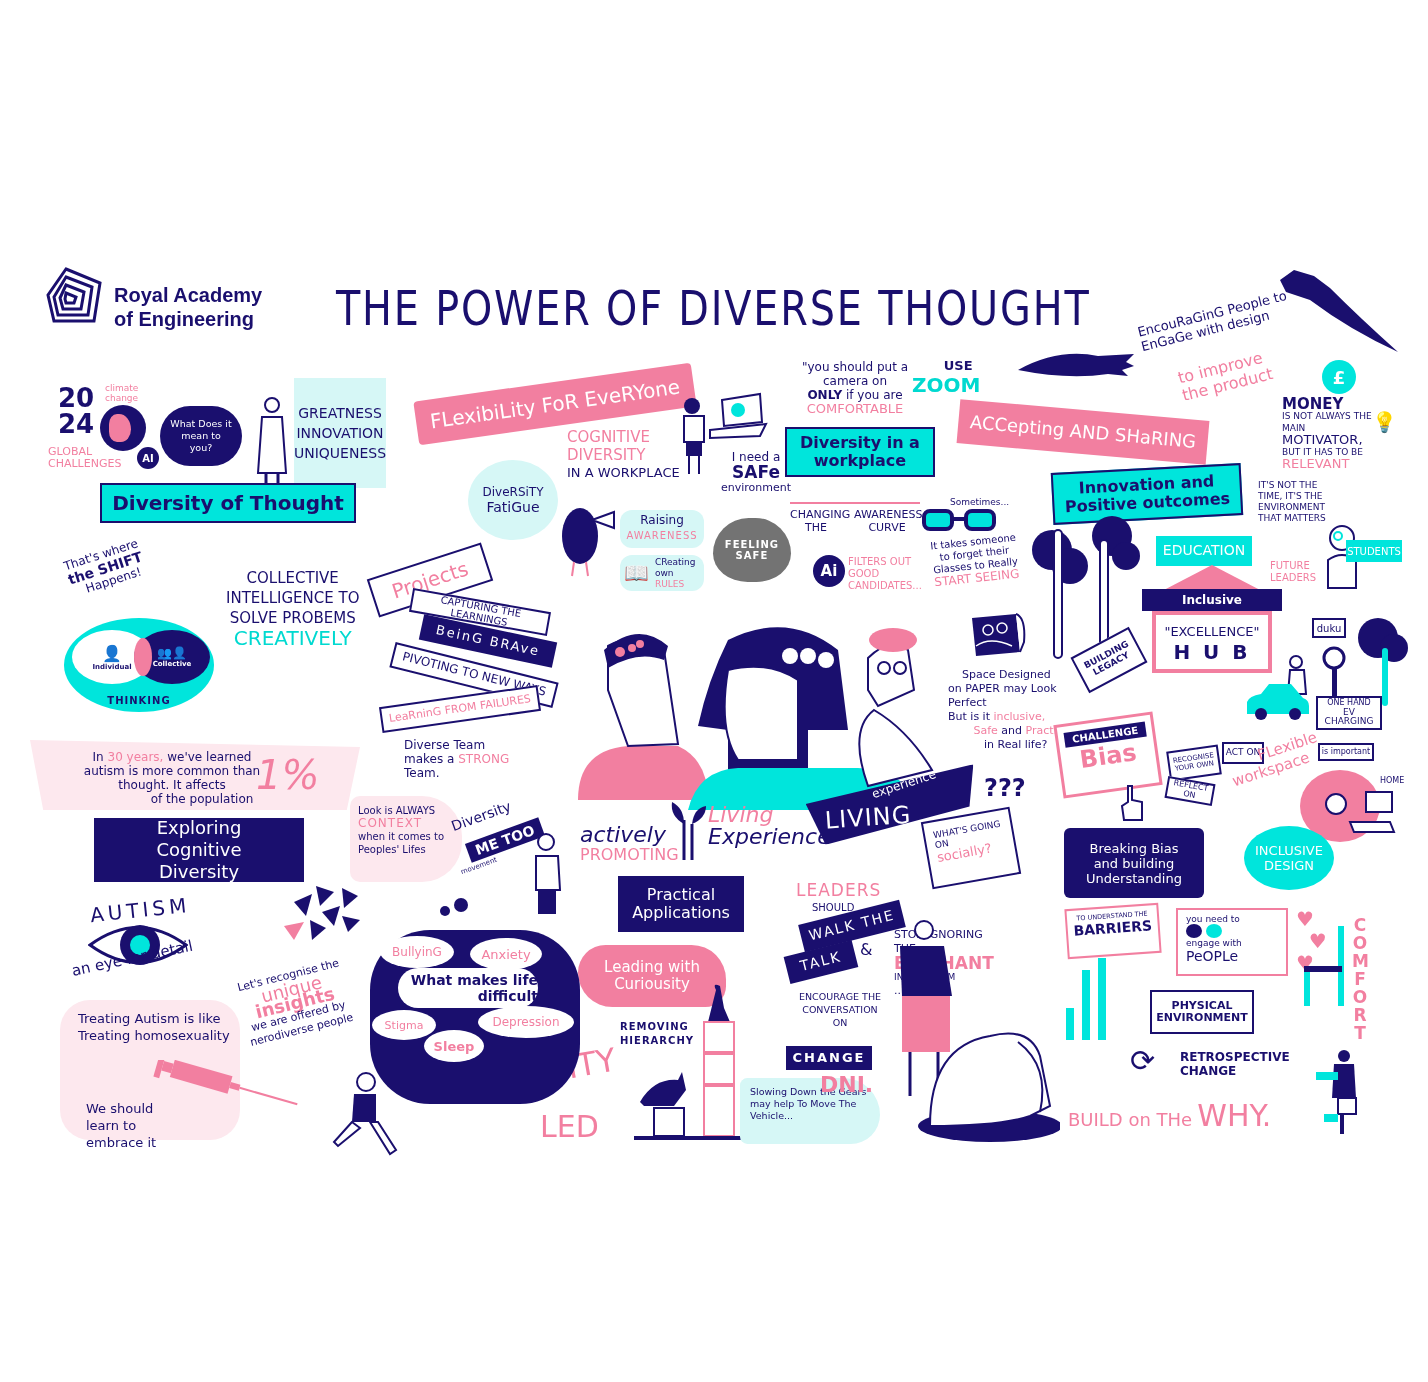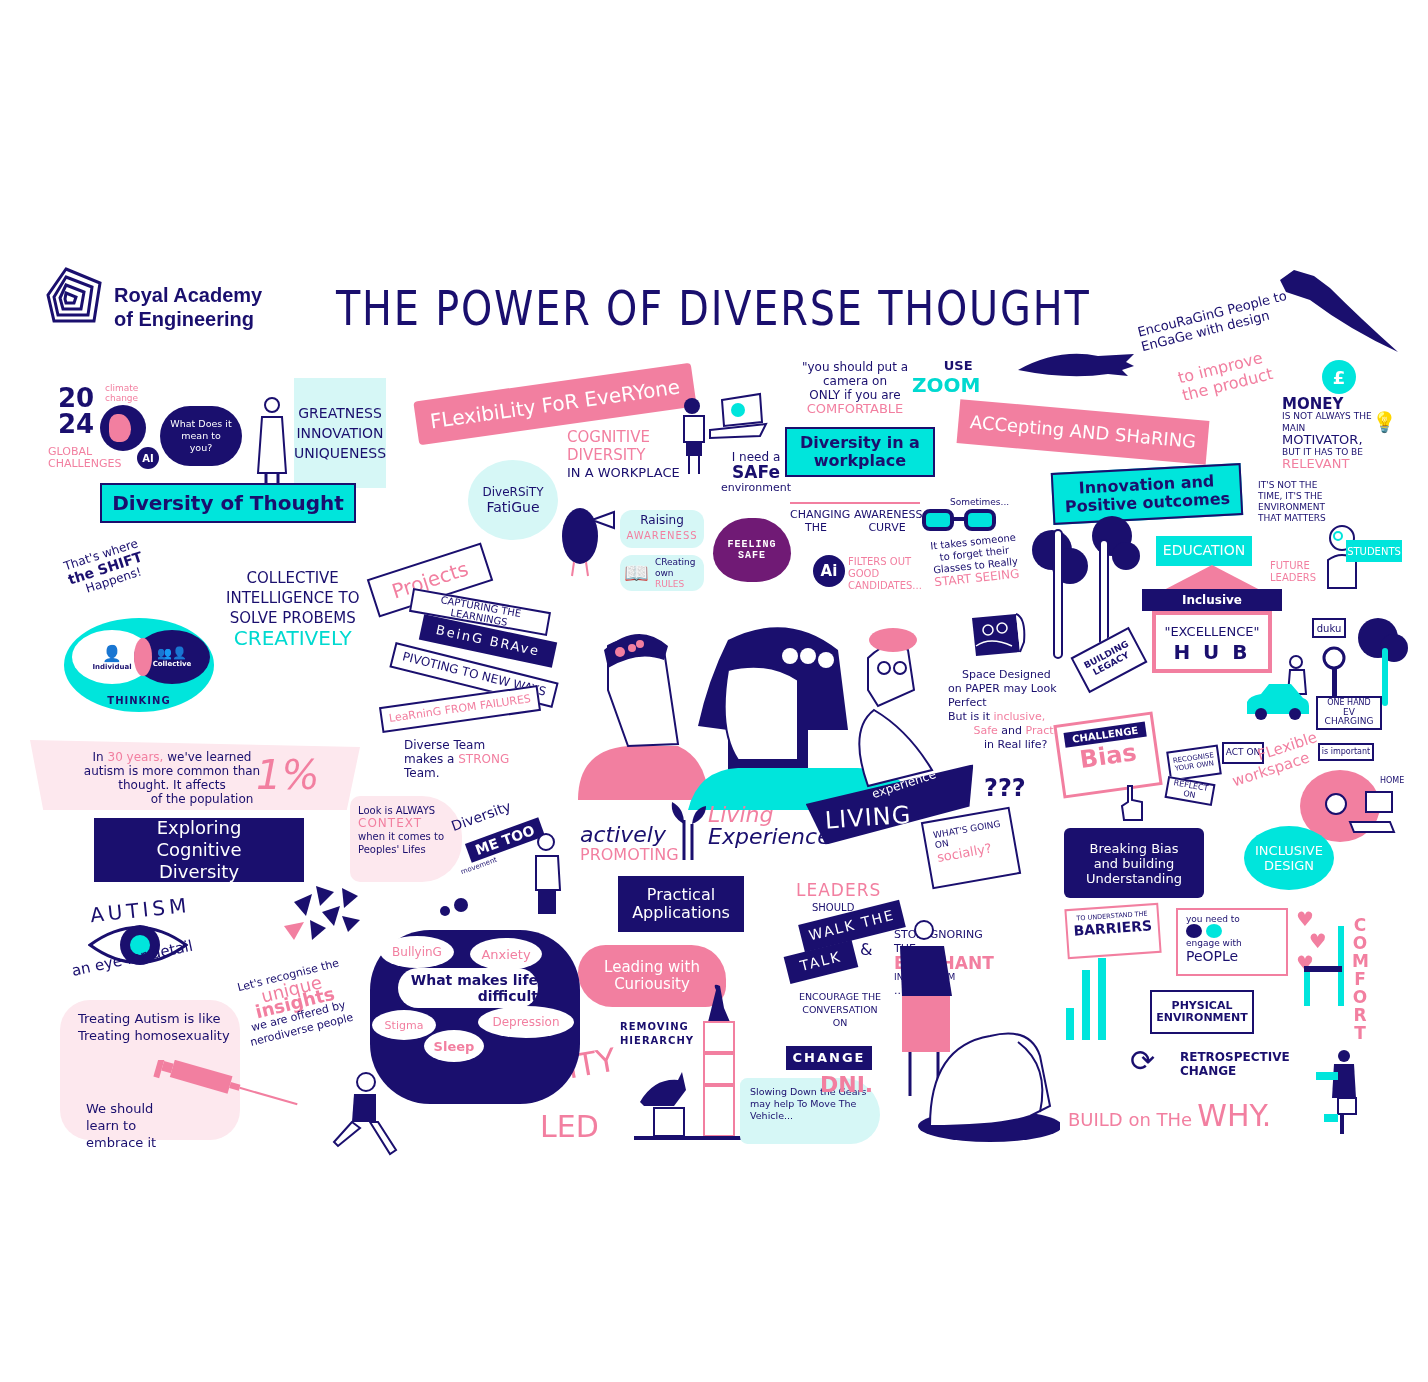--- a/index.html
+++ b/index.html
@@ -102,34 +102,34 @@
       <rect x="6" y="50" width="16" height="14" fill="#1a0f6e"></rect>
       <line x1="9" y1="64" x2="9" y2="82" stroke="#1a0f6e" stroke-width="2"></line>
       <line x1="19" y1="64" x2="19" y2="82" stroke="#1a0f6e" stroke-width="2"></line>
       <polygon points="42,8 80,2 82,30 44,34" fill="#fff" stroke="#1a0f6e" stroke-width="2"></polygon>
       <circle cx="58" cy="18" r="7" fill="#00e5dc"></circle>
       <polygon points="30,38 86,32 80,44 30,46" fill="#fff" stroke="#1a0f6e" stroke-width="2"></polygon>
     </svg>
 </div>
 <div class="abs navy" style="left:790px;top:360px;width:130px;font-size:12px;line-height:14px;text-align:center;">
   <div>"you should put a camera on</div>
-  <div><span style="font-weight:400;">ONLY</span> <span>if you are</span></div>
+  <div><span style="font-weight:700;">ONLY</span> <span>if you are</span></div>
   <div class="pink" style="font-size:13px;">COMFORTABLE</div>
 </div>
 <div class="abs" style="left:912px;top:358px;text-align:center;">
   <div class="navy" style="font-size:13px;font-weight:700;padding-left:24px;">USE</div>
   <div class="teal" style="font-size:20px;font-weight:600;color:#00d9d0;">ZOOM</div>
 </div>
 <div class="banner ribbon-teal" style="left:785px;top:427px;width:150px;height:50px;font-size:16px;font-weight:600;padding:0 6px;">Diversity in a workplace</div>
 <div class="abs navy" style="left:716px;top:450px;width:80px;text-align:center;line-height:15px;">
   <div style="font-size:12px;">I need a</div>
   <div style="font-size:17px;font-weight:800;">SAFe</div>
   <div style="font-size:11px;">environment</div>
 </div>
-<div class="abs white" style="left:713px;top:518px;width:78px;height:64px;background:#701a75;border-radius:40px 40px 50% 50%;display:flex;align-items:center;justify-content:flex-end;text-align:center;font-size:10px;letter-spacing:1px;font-weight:700;padding:0 12px;font-family:Liberation Mono, monospace;">
+<div class="abs white" style="left:713px;top:518px;width:78px;height:64px;background:#737373;border-radius:40px 40px 50% 50%;display:flex;align-items:center;justify-content:flex-end;text-align:center;font-size:10px;letter-spacing:1px;font-weight:700;padding:0 12px;">
   <span>FEELING SAFE</span>
 </div>
 <div class="abs navy" style="left:790px;top:502px;width:130px;display:flex;justify-content:space-between;font-size:11px;line-height:13px;border-top:2px solid #f27fa0;padding-top:4px;">
   <span style="width:52px;text-align:center;">CHANGING THE</span>
   <span style="width:66px;text-align:center;">AWARENESS CURVE</span>
 </div>
 <div class="circle white" style="left:813px;top:555px;width:32px;height:32px;background:#1a0f6e;font-size:15px;font-weight:700;">Ai</div>
 <div class="abs pink" style="left:848px;top:556px;width:80px;font-size:10px;line-height:12px;">FILTERS OUT GOOD CANDIDATES...</div>
 <div class="abs" style="left:920px;top:505px;width:80px;height:30px;">
   <svg width="80" height="30" viewBox="0 0 80 30">

